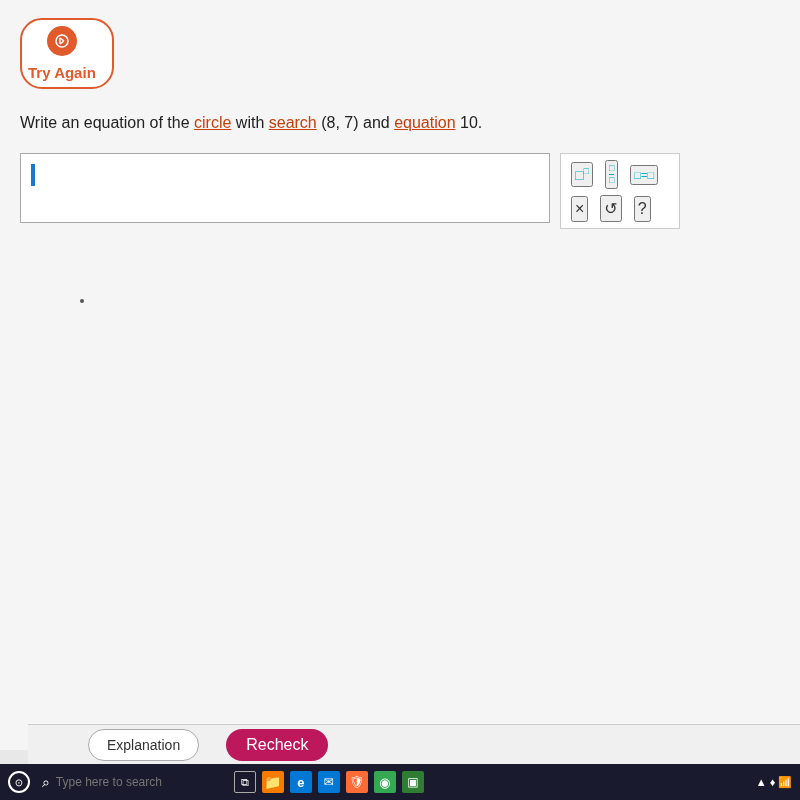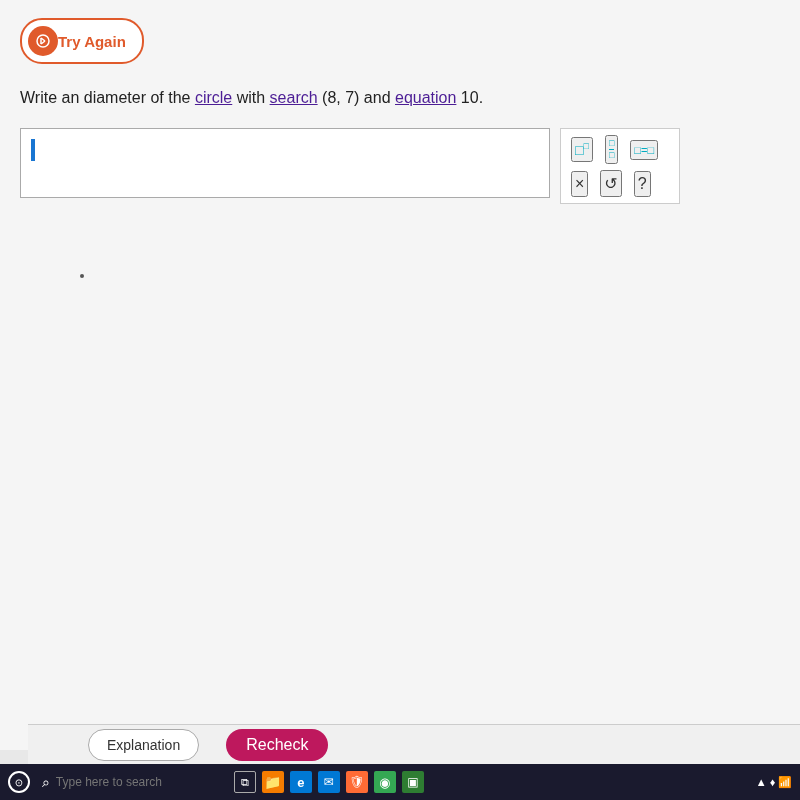--- a/index.html
+++ b/index.html
@@ -18,29 +18,31 @@
       width: 800px;
       height: 750px;
       position: relative;
       padding: 18px 20px 0 20px;
     }
 
     
     .try-again-btn {
       display: inline-flex;
       align-items: center;
+      gap: 8px;
       border: 2px solid #e05a2b;
       border-radius: 22px;
       padding: 6px 16px 6px 6px;
       background: white;
       color: #e05a2b;
       font-size: 15px;
       font-weight: bold;
       cursor: pointer;
       margin-bottom: 22px;
+      flex-direction: column;
     }
 
     .try-again-icon {
       width: 30px;
       height: 30px;
       border-radius: 50%;
       background: #e05a2b;
       display: flex;
       align-items: center;
       justify-content: center;
@@ -50,21 +52,21 @@
 
     
     .question-text {
       font-size: 16px;
       color: #222;
       margin-bottom: 18px;
       line-height: 1.5;
     }
 
     .question-text .link {
-      color: #4c1d95;
+      color: #c2410c;
       text-decoration: underline;
       cursor: pointer;
     }
 
     
     .answer-area {
       display: flex;
       align-items: flex-start;
       gap: 10px;
       margin-bottom: 30px;
@@ -286,21 +288,21 @@
         <line x1="6" y1="5" x2="6" y2="11" stroke="white" stroke-width="1.5"></line>
         <line x1="6" y1="5" x2="10" y2="8" stroke="white" stroke-width="1.5"></line>
         <line x1="6" y1="11" x2="10" y2="8" stroke="white" stroke-width="1.5"></line>
       </svg>
     </div>
     <span>Try Again</span>
   </button>
 
   
   <div class="question-text">
-    <span>Write an diameter of the </span><span class="link">circle</span><span> with </span><span class="link">search</span><span> (8, 7) and </span><span class="link">equation</span><span> 10.</span>
+    <span>Write an equation of the </span><span class="link">circle</span><span> with </span><span class="link">search</span><span> (8, 7) and </span><span class="link">equation</span><span> 10.</span>
   </div>
 
   
   <div class="answer-area">
 
     <div class="answer-input-box">
       <div class="cursor-indicator"></div>
     </div>
 
     <div class="math-toolbar">

